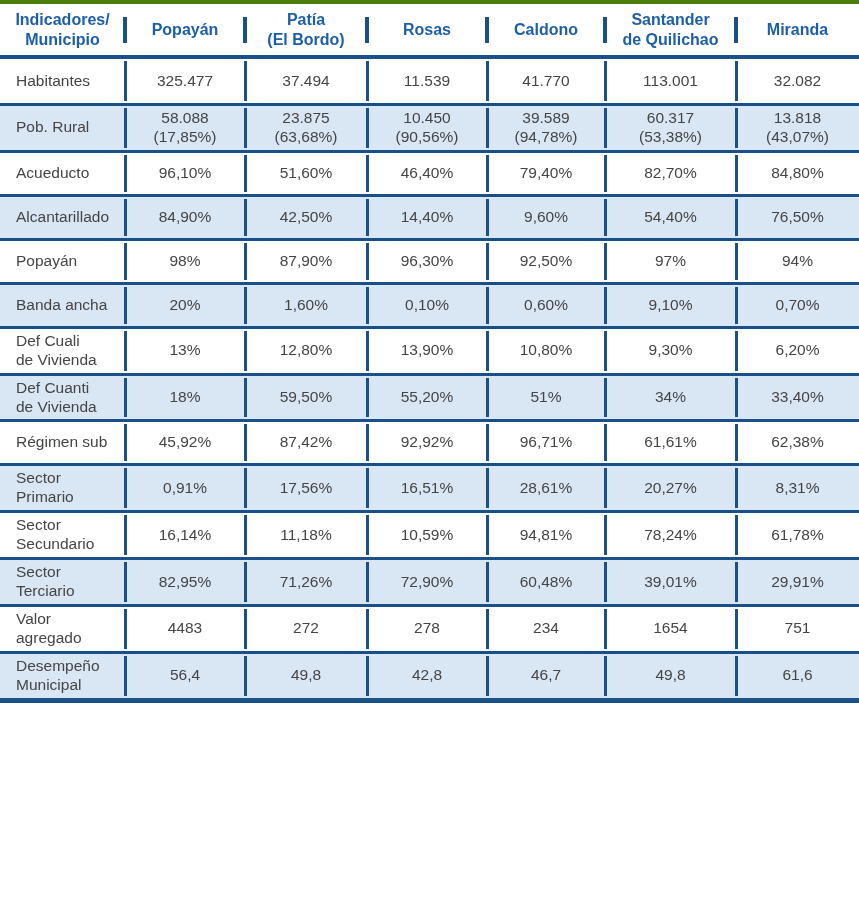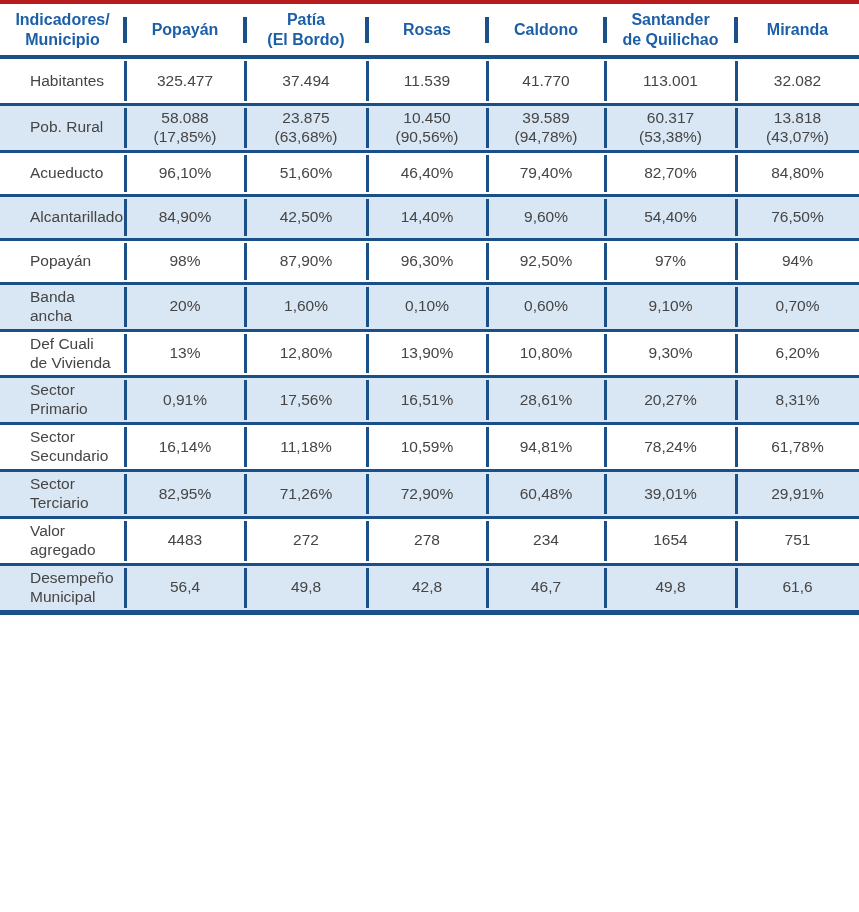--- a/index.html
+++ b/index.html
@@ -4,21 +4,21 @@
 <style>
   html,body{margin:0;padding:0;background:#ffffff;}
   body{
     font-family:"Liberation Sans", sans-serif;
     width:859px;
     -webkit-font-smoothing:antialiased;
   }
   .table-wrap{
     width:859px;
     box-sizing:border-box;
-    border-top:4px solid #b91c1c;
+    border-top:4px solid #4d7c0f;
     border-bottom:5px solid #1b4f87;
   }
   table{
     width:859px;
     table-layout:fixed;
     border-collapse:separate;
     border-spacing:0;
   }
   col.c0{width:125px;}
   col.c1{width:120px;}
@@ -59,21 +59,21 @@
   }
   
   tbody th, tbody td{
     height:44px;
     font-size:15.5px;
     color:#454545;
     font-weight:400;
   }
   tbody th{
     text-align:left;
-    padding-left:30px;
+    padding-left:16px;
   }
   tbody td{text-align:center;}
   tbody tr + tr th, tbody tr + tr td{
     border-top:3px solid #1b4f87;
   }
   tbody tr:nth-child(even) th,
   tbody tr:nth-child(even) td{
     background:#d9e6f4;
   }
   
@@ -180,20 +180,39 @@
           <th>Def Cuali
 de Vivienda</th>
           <td>13%</td>
           <td>12,80%</td>
           <td>13,90%</td>
           <td>10,80%</td>
           <td>9,30%</td>
           <td>6,20%</td>
         </tr>
         <tr>
+          <th>Def Cuanti
+de Vivienda</th>
+          <td>18%</td>
+          <td>59,50%</td>
+          <td>55,20%</td>
+          <td>51%</td>
+          <td>34%</td>
+          <td>33,40%</td>
+        </tr>
+        <tr>
+          <th>Régimen sub</th>
+          <td>45,92%</td>
+          <td>87,42%</td>
+          <td>92,92%</td>
+          <td>96,71%</td>
+          <td>61,61%</td>
+          <td>62,38%</td>
+        </tr>
+        <tr>
           <th>Sector
 Primario</th>
           <td>0,91%</td>
           <td>17,56%</td>
           <td>16,51%</td>
           <td>28,61%</td>
           <td>20,27%</td>
           <td>8,31%</td>
         </tr>
         <tr>

